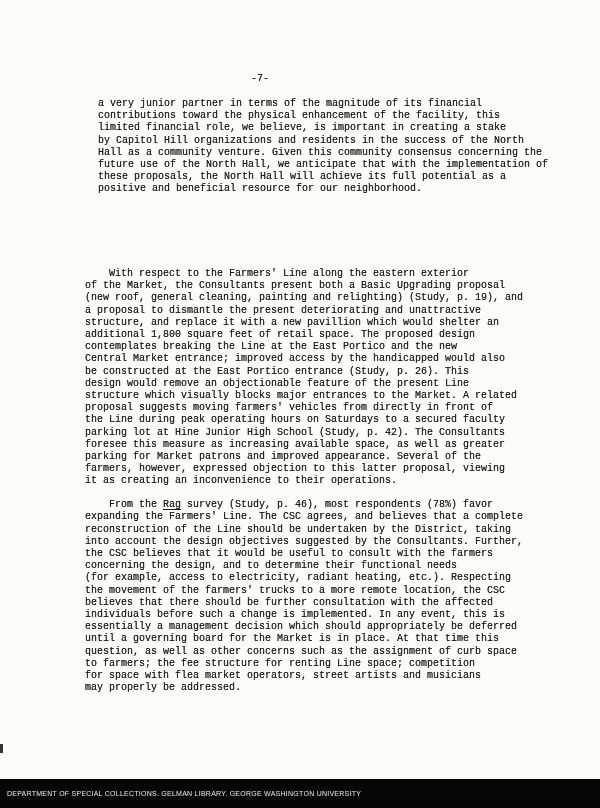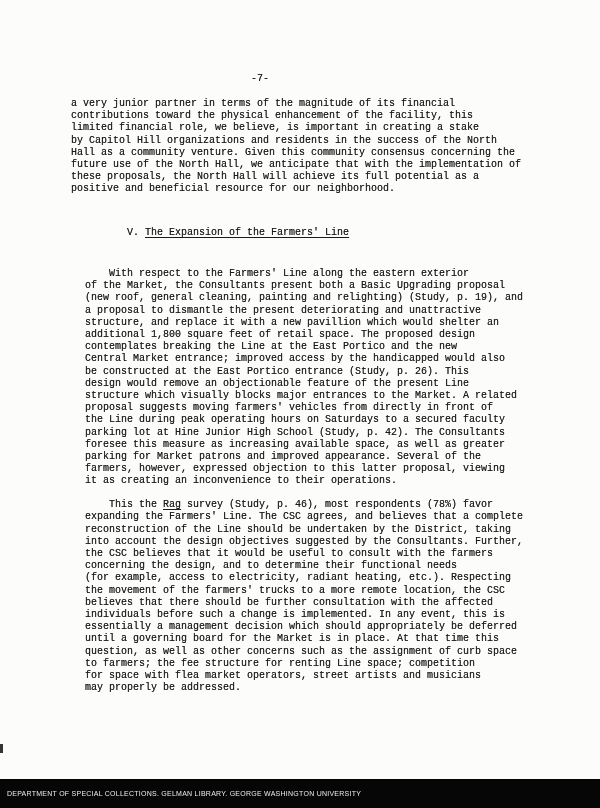--- a/index.html
+++ b/index.html
@@ -23,21 +23,21 @@
     white-space: pre;
     letter-spacing: 0;
     text-shadow: 0 0 0.45px rgba(20,20,20,0.65);
   }
   .page-number {
     top: 73px;
     left: 251px;
   }
   .para-1 {
     top: 98px;
-    left: 71px;
+    left: 98px;
   }
   .section-heading {
     top: 215px;
     left: 103px;
   }
   .section-heading .underlined {
     text-decoration: underline;
     text-underline-offset: 2px;
   }
   .para-2 {
@@ -91,23 +91,20 @@
 
   <div class="typewriter para-1">a very junior partner in terms of the magnitude of its financial
 contributions toward the physical enhancement of the facility, this
 limited financial role, we believe, is important in creating a stake
 by Capitol Hill organizations and residents in the success of the North
 Hall as a community venture. Given this community consensus concerning the
 future use of the North Hall, we anticipate that with the implementation of
 these proposals, the North Hall will achieve its full potential as a
 positive and beneficial resource for our neighborhood.</div>
 
-  <div class="typewriter section-heading">
-    <span>V. </span><span class="underlined">The Expansion of the Farmers' Line</span>
-  </div>
 
   <div class="typewriter para-2">With respect to the Farmers' Line along the eastern exterior
 of the Market, the Consultants present both a Basic Upgrading proposal
 (new roof, general cleaning, painting and relighting) (Study, p. 19), and
 a proposal to dismantle the present deteriorating and unattractive
 structure, and replace it with a new pavillion which would shelter an
 additional 1,800 square feet of retail space. The proposed design
 contemplates breaking the Line at the East Portico and the new
 Central Market entrance; improved access by the handicapped would also
 be constructed at the East Portico entrance (Study, p. 26). This
@@ -115,21 +112,21 @@
 structure which visually blocks major entrances to the Market. A related
 proposal suggests moving farmers' vehicles from directly in front of
 the Line during peak operating hours on Saturdays to a secured faculty
 parking lot at Hine Junior High School (Study, p. 42). The Consultants
 foresee this measure as increasing available space, as well as greater
 parking for Market patrons and improved appearance. Several of the
 farmers, however, expressed objection to this latter proposal, viewing
 it as creating an inconvenience to their operations.</div>
 
   <div class="typewriter para-3">
-    <span>This the </span><span class="underlined">Rag</span><span> survey (Study, p. 46), most respondents (78%) favor
+    <span>From the </span><span class="underlined">Rag</span><span> survey (Study, p. 46), most respondents (78%) favor
 expanding the Farmers' Line. The CSC agrees, and believes that a complete
 reconstruction of the Line should be undertaken by the District, taking
 into account the design objectives suggested by the Consultants. Further,
 the CSC believes that it would be useful to consult with the farmers
 concerning the design, and to determine their functional needs
 (for example, access to electricity, radiant heating, etc.). Respecting
 the movement of the farmers' trucks to a more remote location, the CSC
 believes that there should be further consultation with the affected
 individuals before such a change is implemented. In any event, this is
 essentially a management decision which should appropriately be deferred

